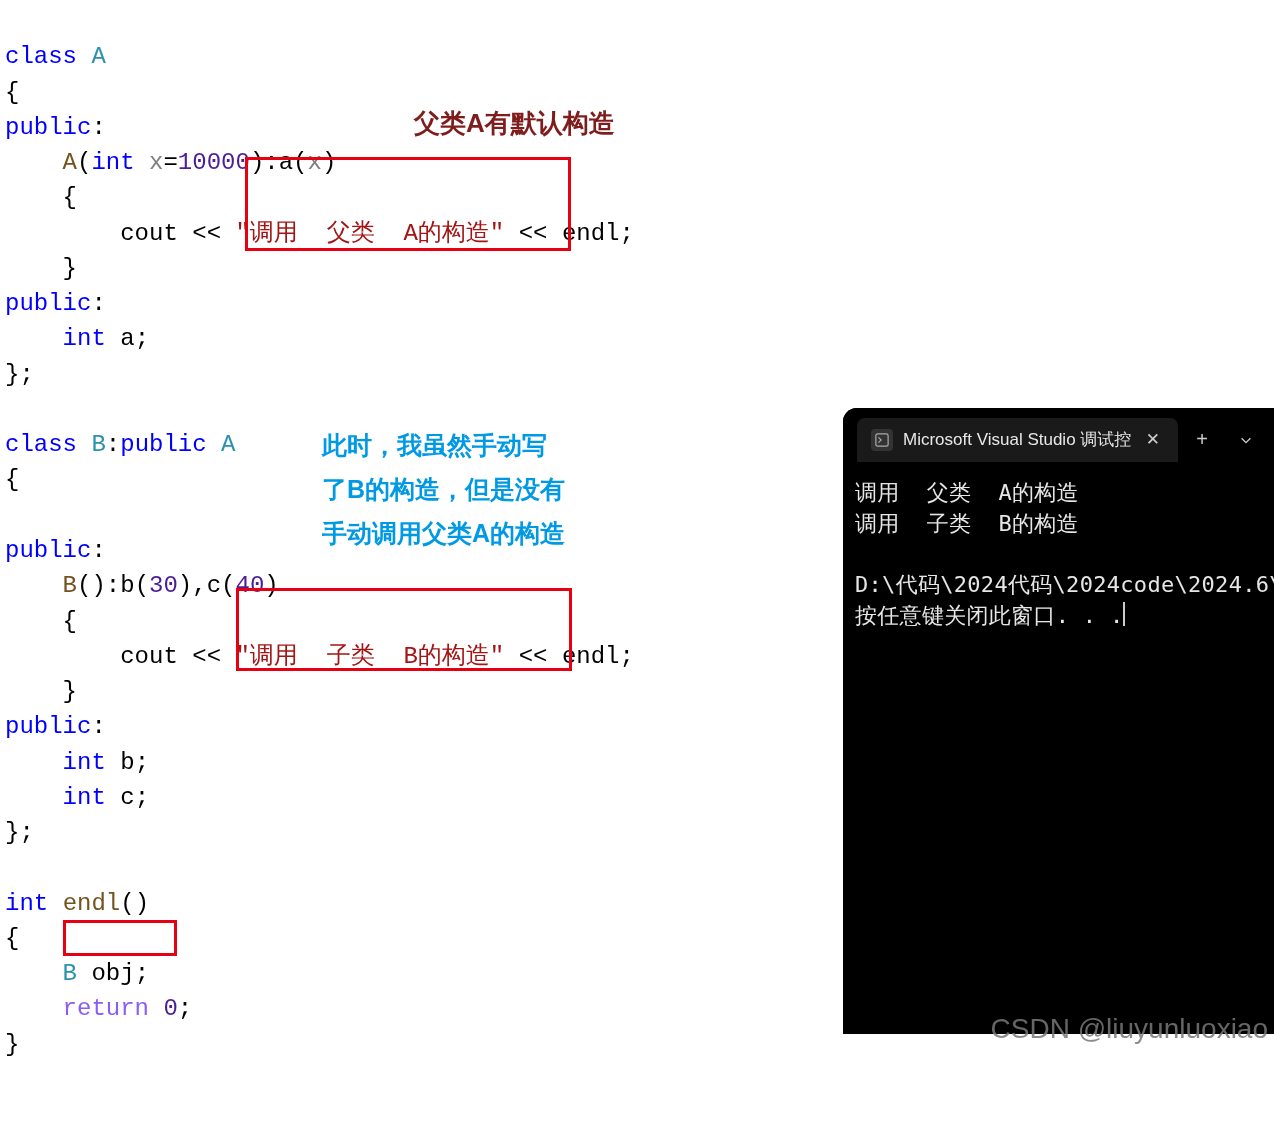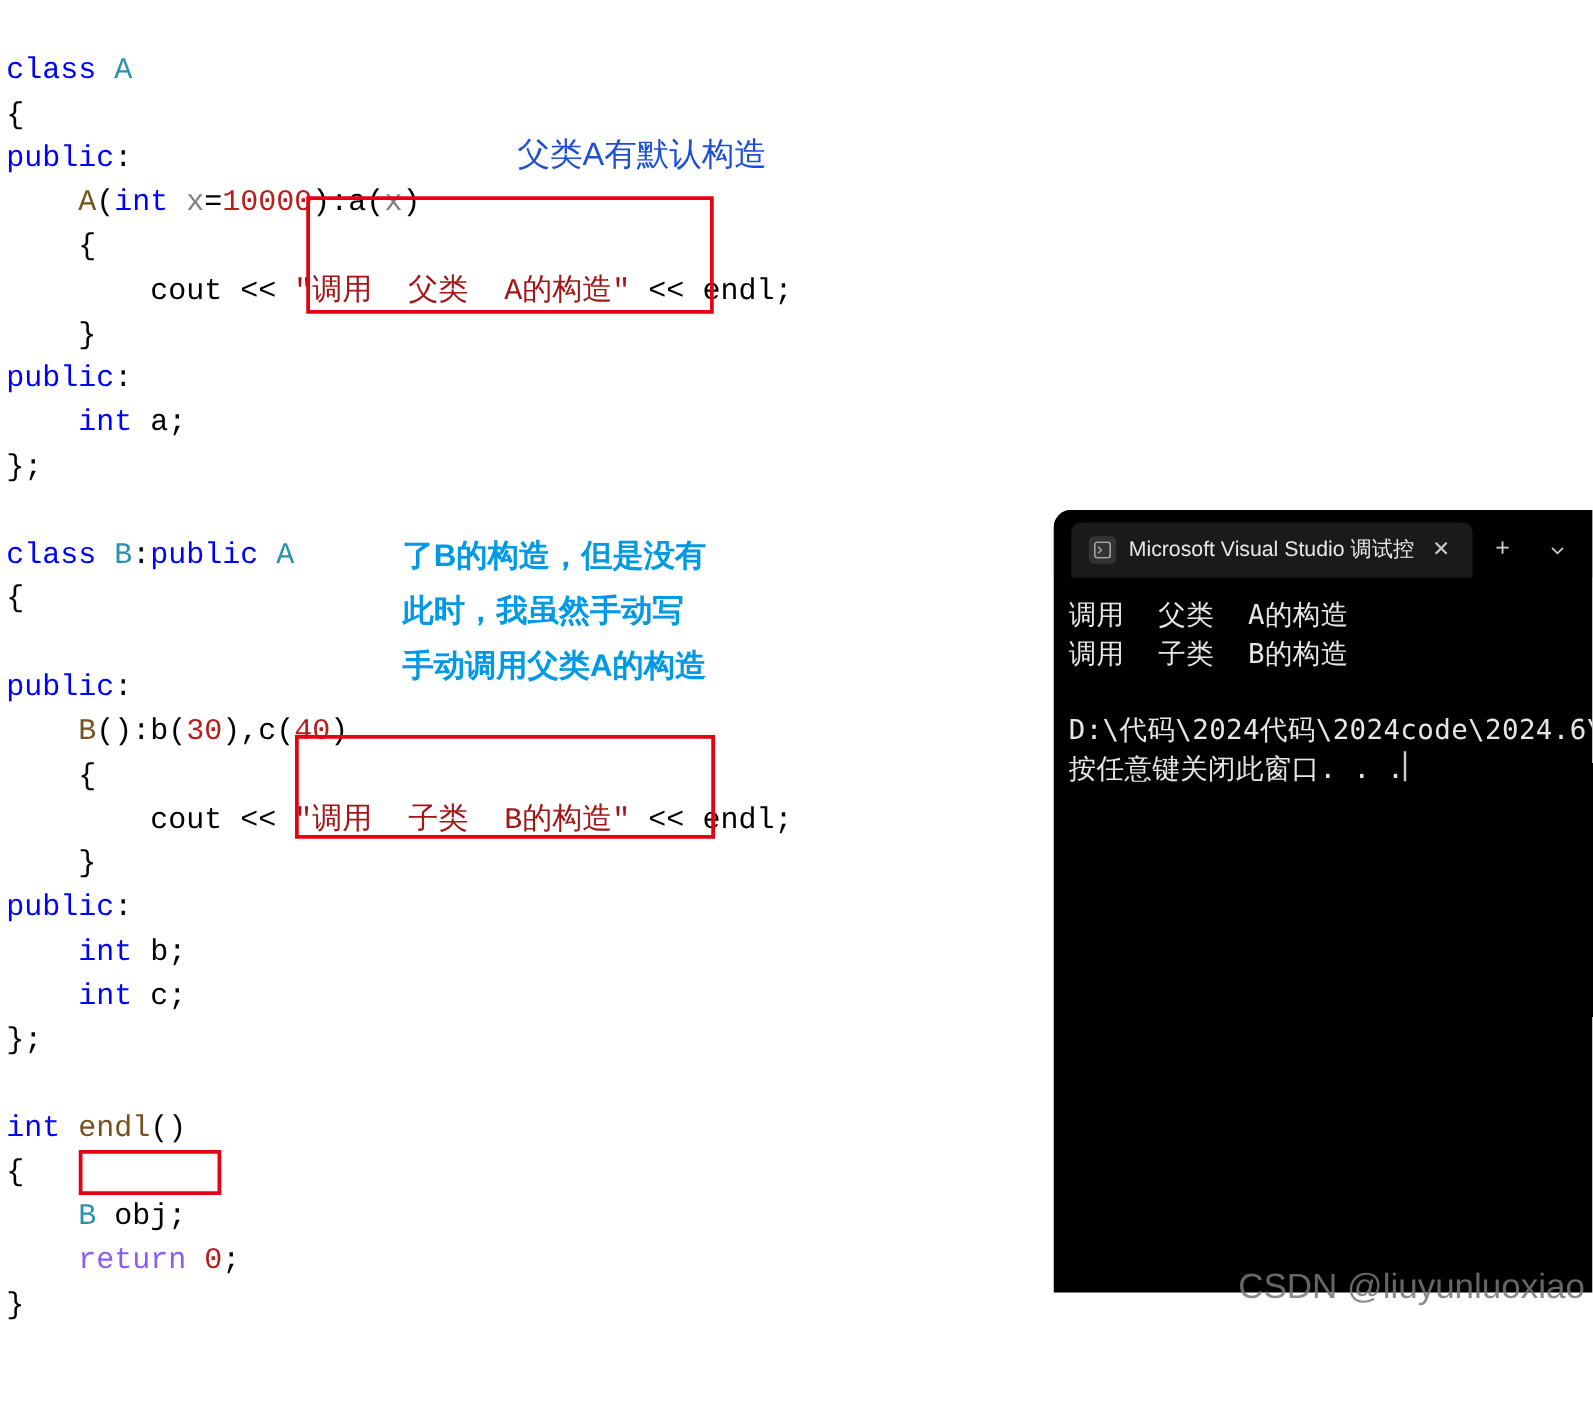--- a/index.html
+++ b/index.html
@@ -16,21 +16,21 @@
     .code-area {
       padding: 4px 0 0 5px;
       white-space: pre;
       color: #000;
       font-family: Liberation Mono, monospace;
     }
     .kw { color: #0000ff; }
     .cls { color: #2b91af; }
     .func { color: #74531f; }
     .str { color: #a31515; }
-    .num { color: #b91c1c; }
+    .num { color: #4c1d95; }
     .var { color: #000; }
     .grey { color: #808080; }
     .op { color: #000; }
     .redbox1 {
       position: absolute;
       left: 245px; top: 157px; width: 326px; height: 94px;
       border: 3px solid #e60012;
       pointer-events: none;
     }
     .redbox2 {
@@ -41,23 +41,23 @@
     }
     .redbox3 {
       position: absolute;
       left: 63px; top: 920px; width: 114px; height: 36px;
       border: 3px solid #e60012;
       pointer-events: none;
     }
     .anno-red {
       position: absolute;
       left: 414px; top: 104px;
-      color: #1d4ed8;
+      color: #7f1d1d;
       font-family: 'Microsoft YaHei', sans-serif;
-      font-weight: normal;
+      font-weight: bold;
       font-size: 26px;
       text-align: right;
     }
     .anno-blue {
       position: absolute;
       left: 322px; top: 424px;
       color: #0099e5;
       font-family: 'Microsoft YaHei', sans-serif;
       font-weight: bold;
       font-size: 25px;
@@ -162,22 +162,22 @@
     <span class="cls">B</span> <span class="var">obj</span>;
     <span class="kw" style="color:#8b5cf6">return</span> <span class="num">0</span>;
 }</div>
 
 <div class="redbox1"></div>
 <div class="redbox2"></div>
 <div class="redbox3"></div>
 
 <div class="anno-red">父类A有默认构造</div>
 <div class="anno-blue">
+  <div>此时，我虽然手动写</div>
   <div>了B的构造，但是没有</div>
-  <div>此时，我虽然手动写</div>
   <div>手动调用父类A的构造</div>
 </div>
 
 <div class="terminal">
   <div class="term-tabbar">
     <div class="term-tab">
       <span class="term-tab-icon">
         <svg width="14" height="14" viewBox="0 0 16 16">
             <rect x="1" y="1" width="14" height="14" fill="none" stroke="#aaa" stroke-width="1.4" rx="2"></rect>
             <path d="M4 5l3 3-3 3" stroke="#aaa" stroke-width="1.4" fill="none"></path>

